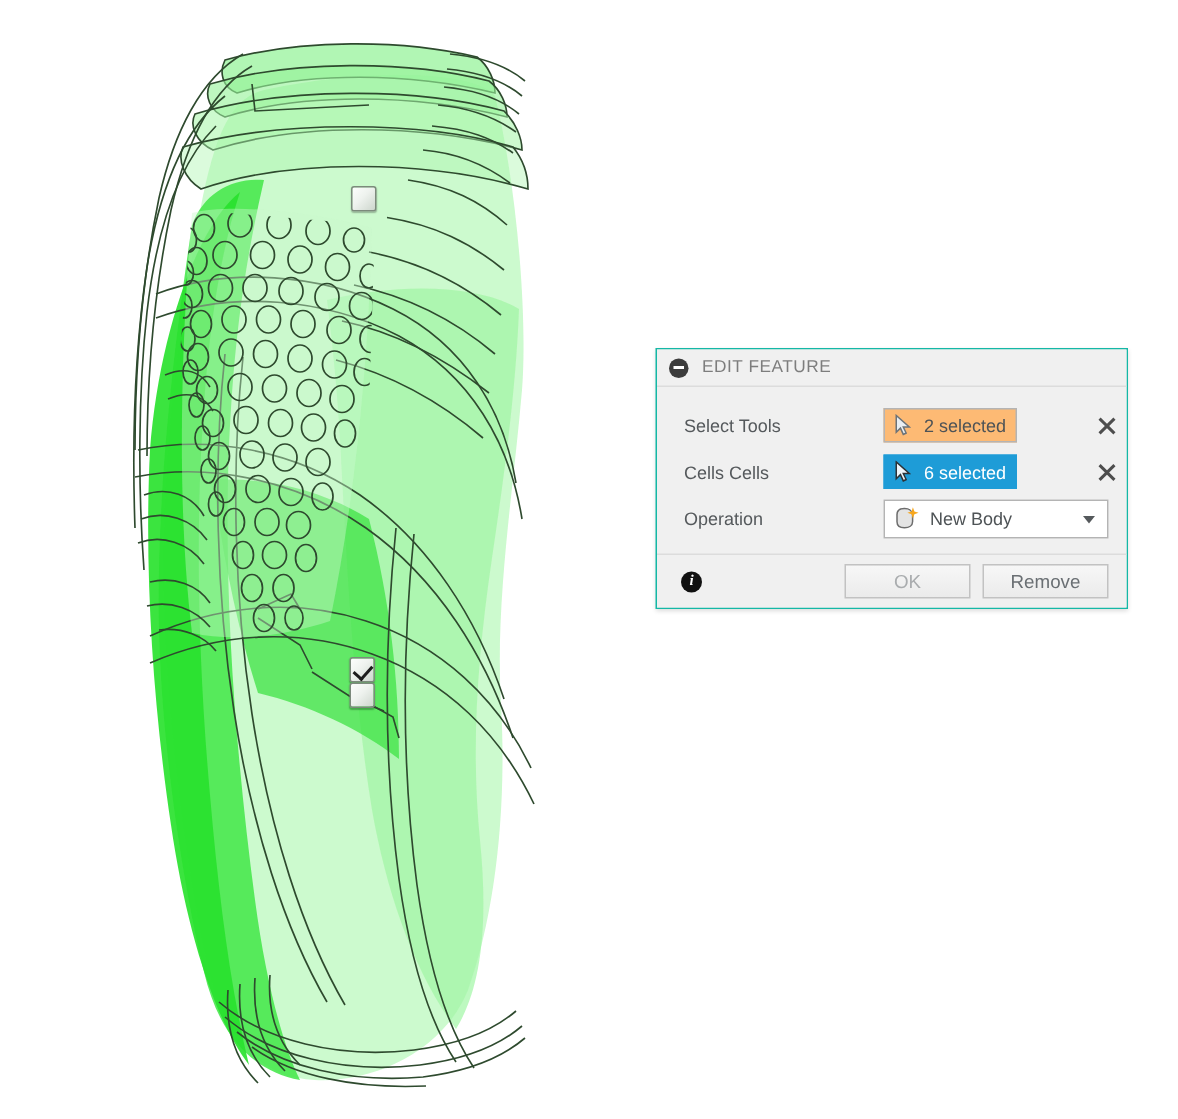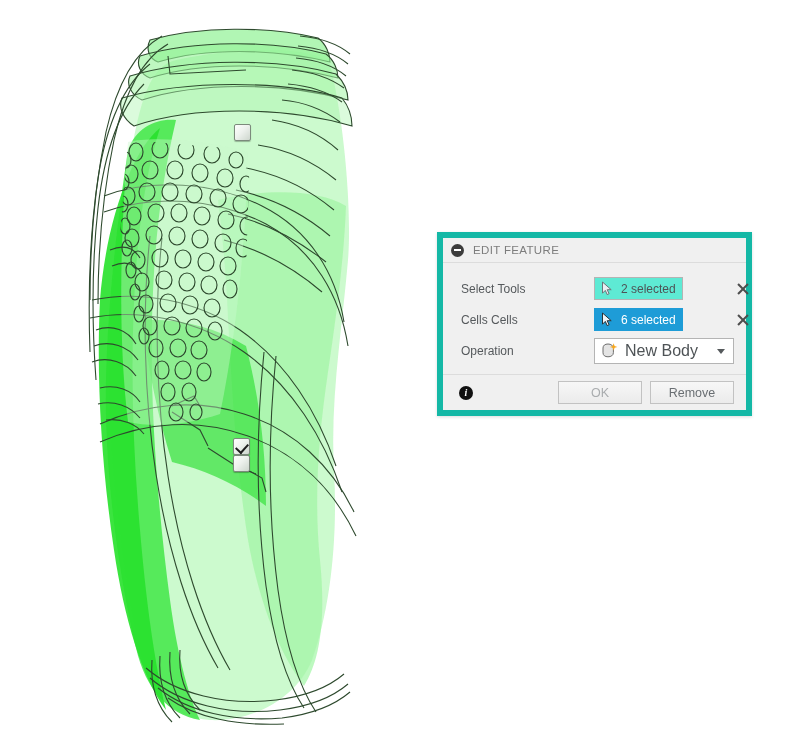--- a/index.html
+++ b/index.html
@@ -37,21 +37,21 @@
     border-width: 0 2px 2px 0;
     transform: rotate(42deg);
   }
 
   
   #dialog {
     position: absolute;
     left: 437px; top: 232px;
     width: 315px;
     background: #f0f0f0;
-    border: 6px solid #14b8a6;
+    border: 1px solid #14b8a6;
     box-shadow: 0 1px 3px rgba(0,0,0,0.14);
     font-size: 12px;
     color: #555a5e;
   }
   #dialog-titlebar {
     height: 25px;
     display: flex; align-items: center;
     padding: 0 8px;
     background: #f0f0f0;
     border-bottom: 1px solid #dcdcdc;
@@ -85,21 +85,21 @@
     width: 95px; flex: 0 0 95px;
     font-size: 12px; color: #55595c;
   }
 
   .sel-field {
     height: 23px;
     width: 116px;
     display: flex; align-items: center;
     padding: 0 6px;
     border: 1px solid #b4b4b4;
-    background: #5eead4;
+    background: #fdba74;
     color: #4e5356;
     font-size: 12px;
   }
   .sel-field.active {
     background: #1e9cd7;
     border-color: #1e9cd7;
     color: #ffffff;
   }
   .cursor-icon { width: 13px; height: 15px; margin-right: 7px; flex: 0 0 auto; }
   .sel-text { white-space: nowrap; }
@@ -119,21 +119,21 @@
   .clear-btn::after  { transform: rotate(-45deg); }
 
   .dropdown {
     height: 26px;
     width: 152px;
     display: flex; align-items: center;
     padding: 0 6px;
     border: 1px solid #b4b4b4;
     background: #ffffff;
     color: #4e5356;
-    font-size: 16px;
+    font-size: 12px;
     position: relative;
   }
   .body-icon { width: 17px; height: 17px; margin-right: 7px; flex: 0 0 auto; }
   .dd-caret {
     position: absolute; right: 8px; top: 50%;
     margin-top: -2px;
     width: 0; height: 0;
     border-left: 4.5px solid transparent;
     border-right: 4.5px solid transparent;
     border-top: 5px solid #55595c;

